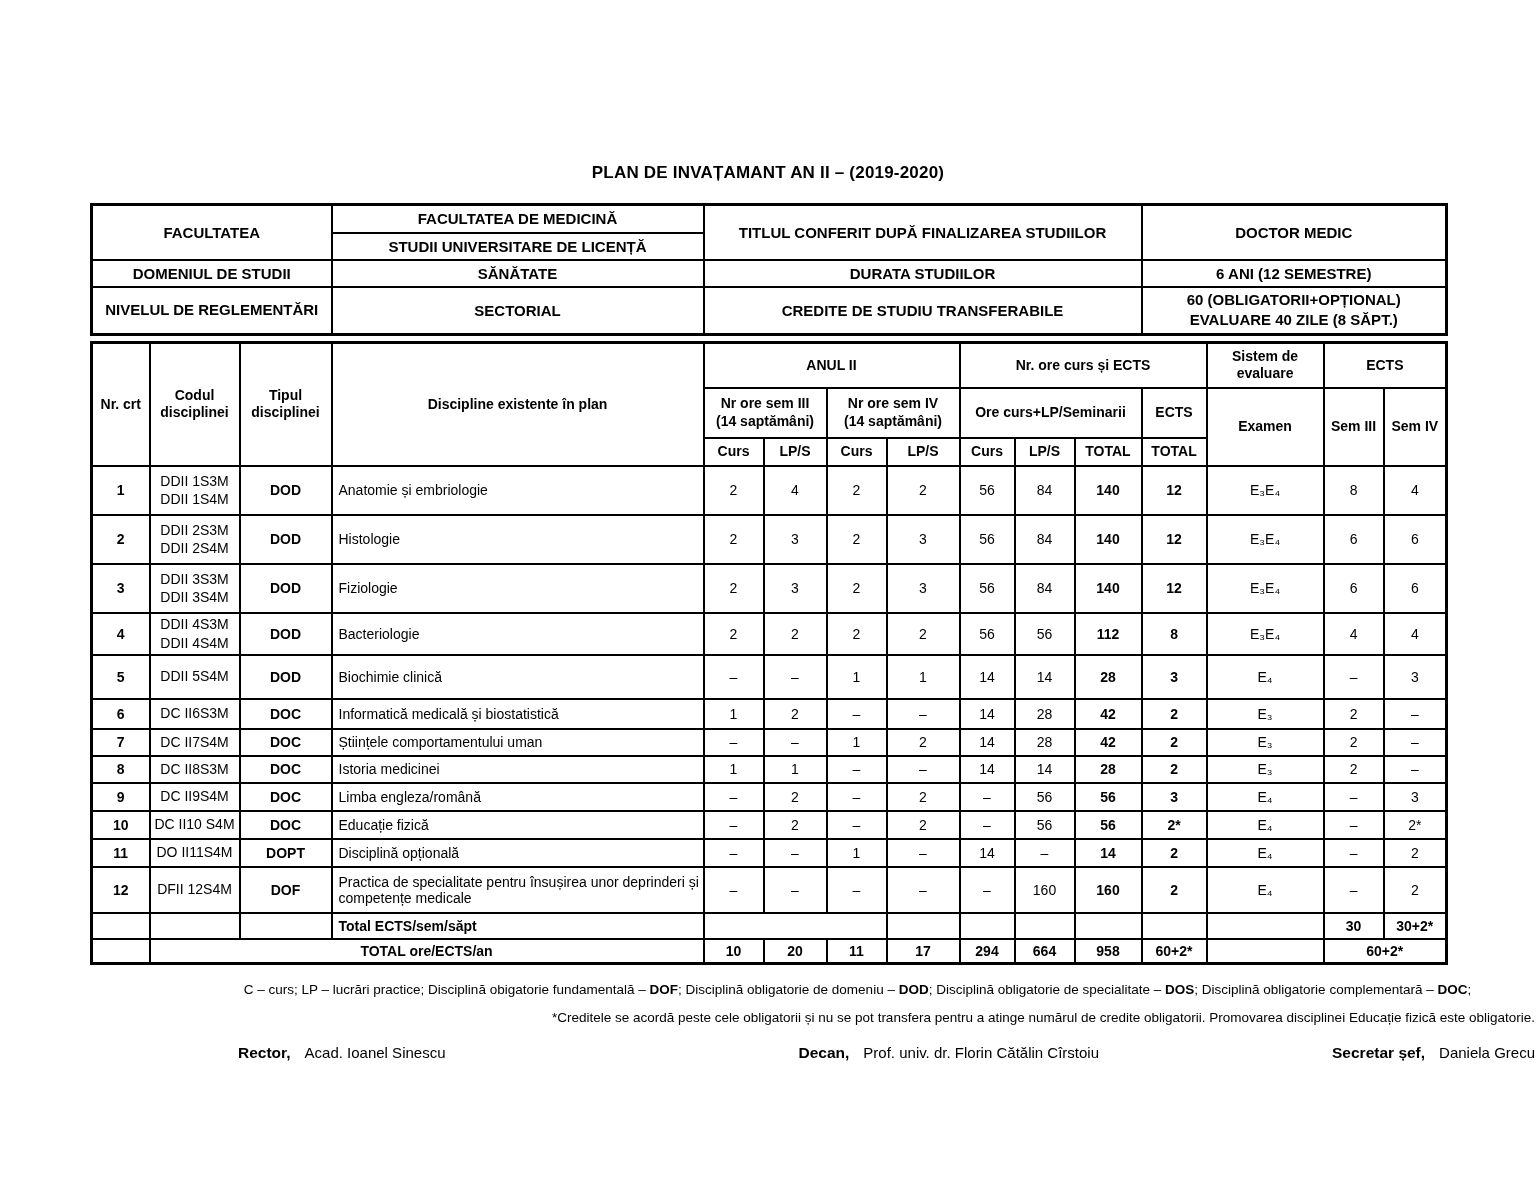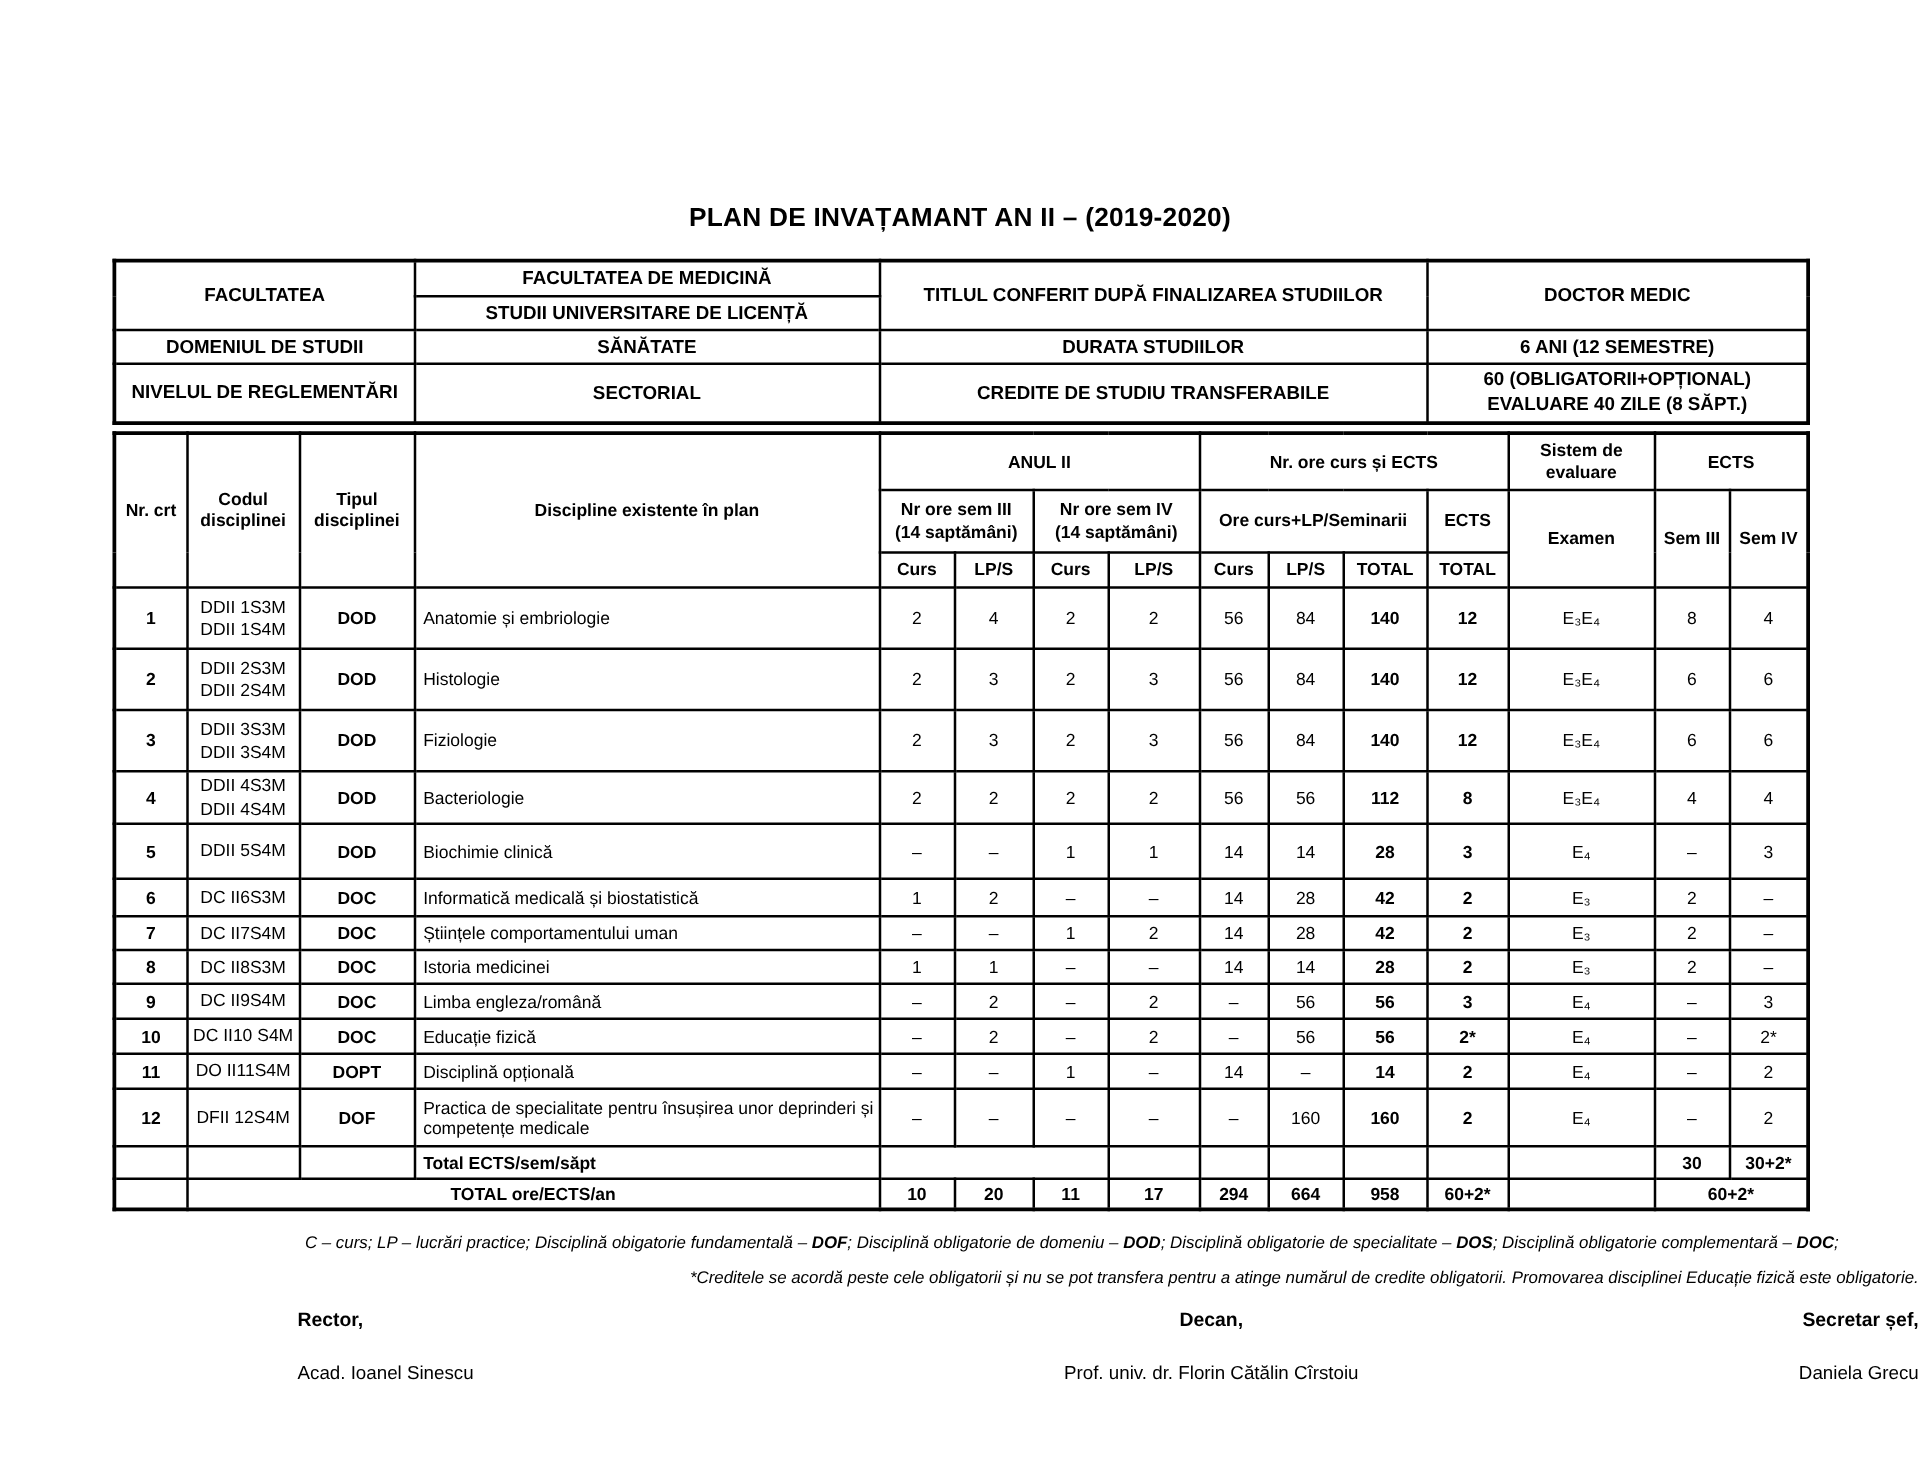--- a/index.html
+++ b/index.html
@@ -6,21 +6,21 @@
   html, body {
     width: 1536px; height: 1187px;
     background: #ffffff;
     font-family: "Liberation Sans", "DejaVu Sans", sans-serif;
     color: #000;
   }
   .page { width: 1536px; height: 1187px; position: relative; overflow: hidden; }
   .doc-title {
     margin-top: 163px;
     text-align: center;
-    font-size: 21px;
+    font-size: 17px;
     font-weight: bold;
     letter-spacing: 0.2px;
   }
   .content { width: 1355px; margin: 20px auto 0 90px; }
 
   table { border-collapse: collapse; table-layout: fixed; width: 1355px; }
   td, th {
     border: 2px solid #000;
     font-size: 14px;
     text-align: center;
@@ -29,26 +29,26 @@
     overflow: hidden;
   }
   .info-table { border: 3px solid #000; }
   .info-table td { font-weight: bold; font-size: 15px; }
   .plan-table { border: 3px solid #000; margin-top: 5px; }
   .plan-table th { font-weight: bold; line-height: 1.25; }
   .cell-left { text-align: left; padding-left: 6px; }
   .b { font-weight: bold; }
   .codelines div { line-height: 1.3; }
 
-  .footnotes { width: 1355px; margin: 14px auto 4px 90px; font-size: 13.5px; line-height: 1.6; font-style: italic; }
+  .footnotes { width: 1355px; margin: 14px auto 4px 90px; font-size: 13.5px; line-height: 1.6; }
   .fn-center { text-align: center; }
   .fn-left { text-align: right; padding-left: 58px; margin-top: 6px; }
 
   .signatures { width: 1355px; margin: 16px auto 0 90px; display: flex; justify-content: space-between; }
-  .sig-col { display: flex; flex-direction: column; gap: 24px; font-size: 15px; }
+  .sig-col { display: flex; gap: 14px; font-size: 15px; }
   .sig-col.left  { text-align: left;  padding-left: 58px; }
   .sig-col.center{ text-align: center; padding-left: 120px; justify-content: center; }
   .sig-col.right { text-align: right; justify-content: center; }
   .sig-title { font-weight: bold; font-size: 15.5px; }
   .sig-name  { font-weight: normal; }
 </style>
 </head>
 <body>
 
 <div class="page">

